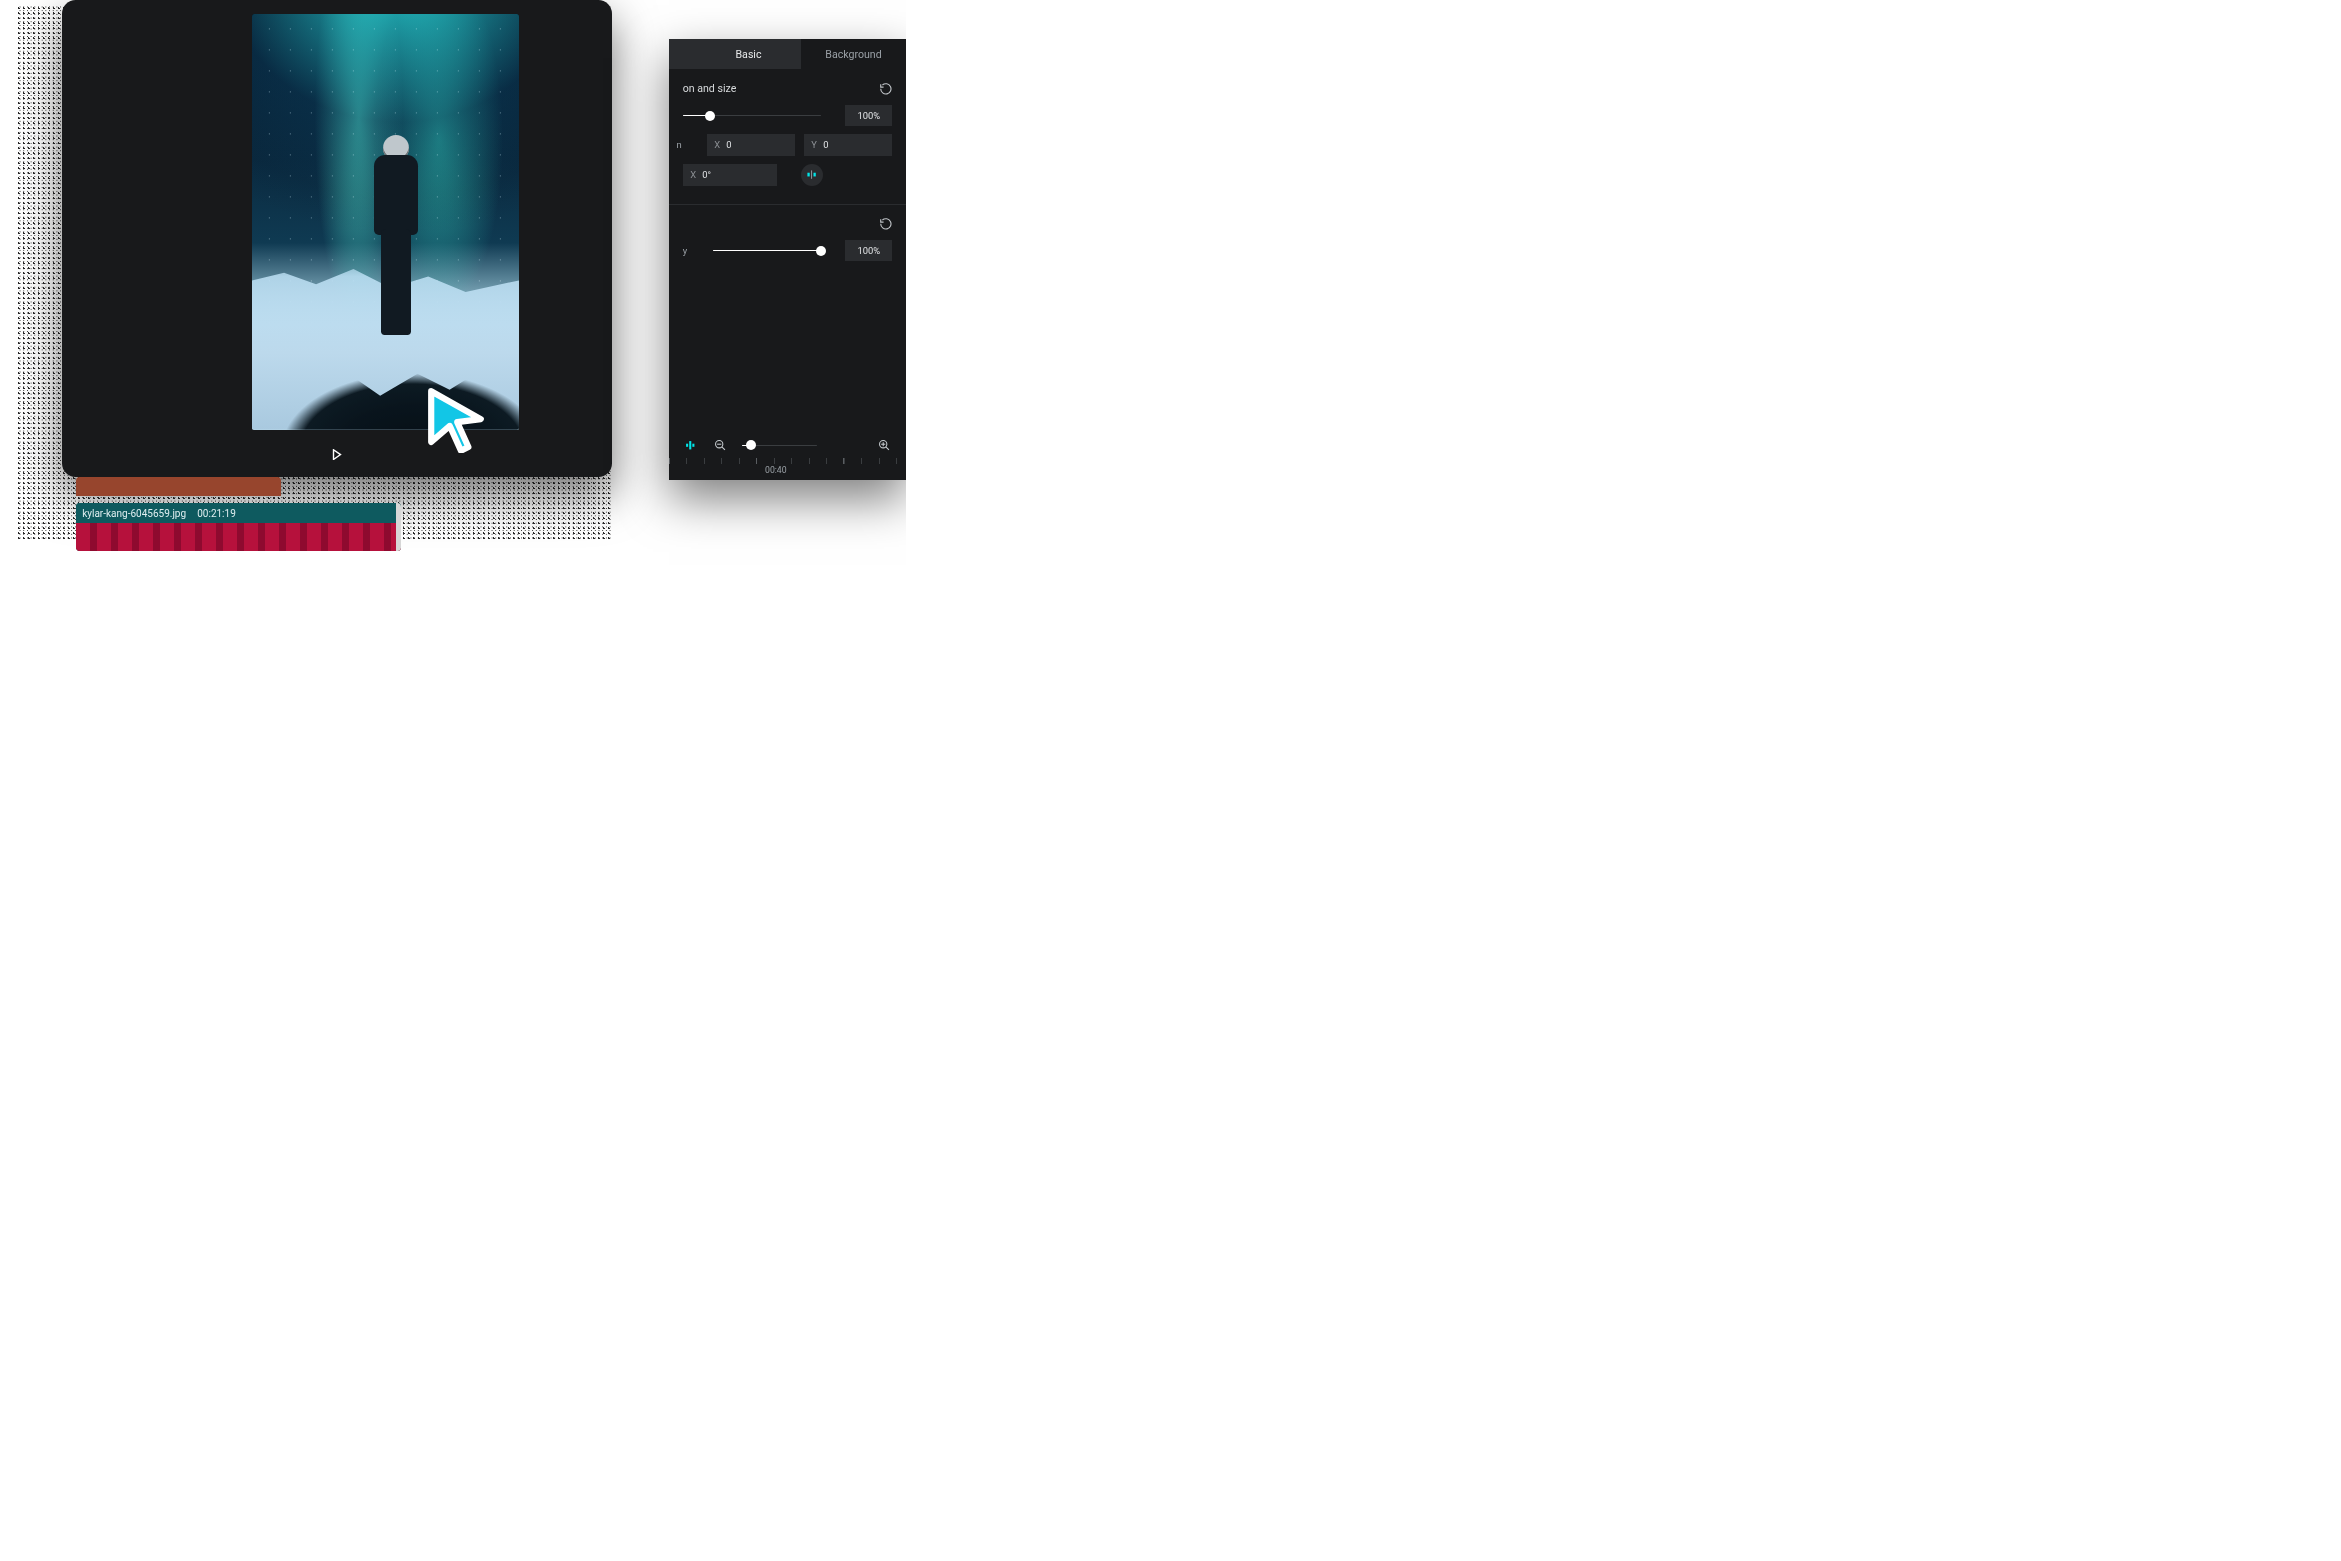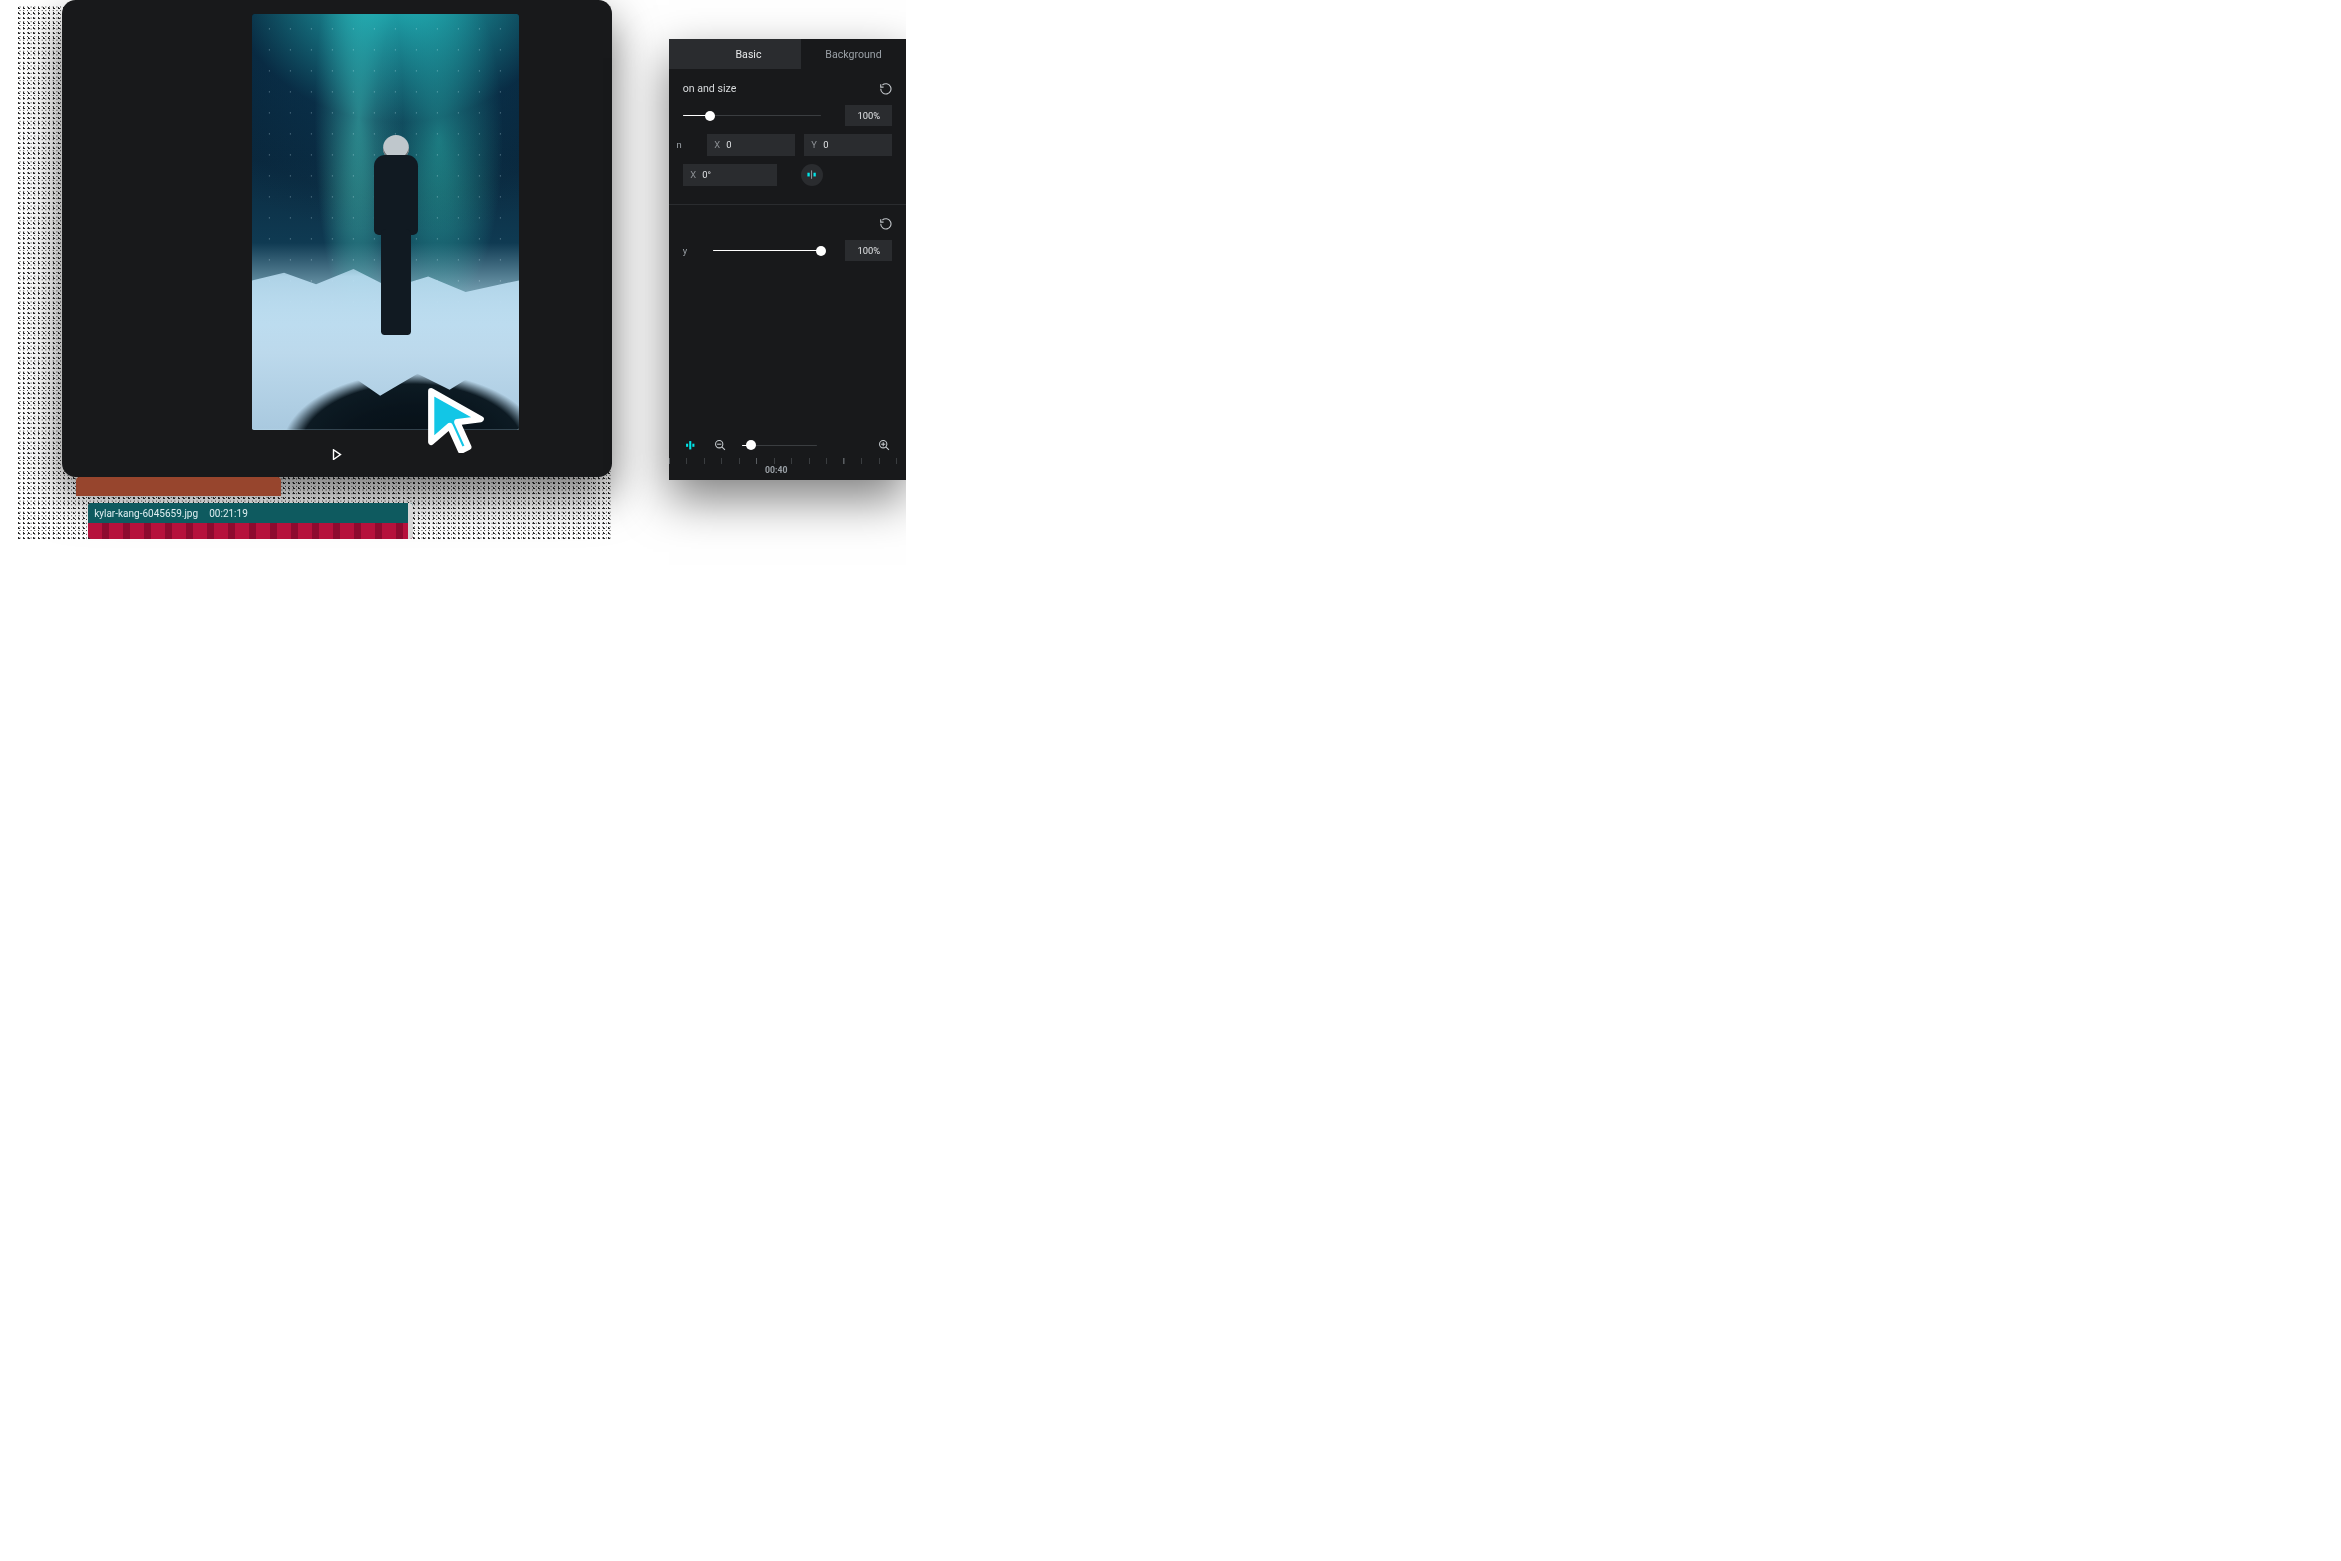--- a/index.html
+++ b/index.html
@@ -79,21 +79,21 @@
 
     
     .big-cursor{ position:absolute; left:425px; top:385px; width:62px; height:69px; pointer-events:none; }
 
     
     .orange-strip{
       position:absolute; left:76px; top:477px; width:205px; height:19px;
       background:#97452d; border-radius:3.7px 3.7px 0 0;
     }
     .clip-strip{
-      position:absolute; left:88px; top:503px; width:325px; height:36px;
+      position:absolute; left:76px; top:503px; width:325px; height:48px;
       border-radius:3.7px; overflow:hidden; background:#0d3a3d;
     }
     .clip-strip .header{
       height:20px; background:#0e5a5f; display:flex; align-items:center; gap:11.2px; padding:0 6.2px;
       font-size:10px; color:#dfeef0;
     }
     .clip-strip .thumbs{
       height:30px;
       background:
         repeating-linear-gradient(90deg, #b3163f 0 8.7px, #b3163f 8.7px 13.7px, #8d1033 13.7px 21px),
@@ -124,21 +124,20 @@
     .xy-group{display:flex; gap:8.7px;}
     .xy{flex:1; height:22.5px; background:#2a2c2f; display:flex; align-items:center; padding:0 7.5px; gap:6.2px; font-size:9.4px; color:#e2e4e6;}
     .xy .lab{color:#8c9094;}
     .flip-btn{width:22.5px; height:22.5px; background:#2a2c2f; border-radius:11.2px; display:flex; align-items:center; justify-content:center; color:#e2e4e6; cursor:pointer;}
     .flip-btn svg{color:#00e5e8;}
     .panel-divider{height:0.6px; background:#2a2c2f; margin:3.7px 0 0;}
 
     .props-footer{
       position:absolute; left:0; right:0; bottom:0; height:49px;
       background:#18191b;
-      font-weight:bold;
     }
     .pf-controls{display:flex; align-items:center; gap:13.7px; padding:6.2px 13.7px 0; justify-content:flex-start;}
     .ico-btn{width:16px; height:16px; display:flex; align-items:center; justify-content:center; color:#c8cdd1; cursor:pointer;}
     .ico-btn.accent{color:#00e5e8;}
     .zoom-slider{flex:0 0 75px;}
     .ruler{position:absolute; left:0; right:0; bottom:0; height:22.5px; color:#9aa0a6; font-size:8.7px;}
     .ruler .ticks{position:absolute; left:0; right:0; top:0; height:6.2px;
       background: repeating-linear-gradient(90deg, #3a3d40 0 0.6px, transparent 0.6px 17.5px);
     }
     .ruler .ticks::after{content:""; position:absolute; inset:0;

